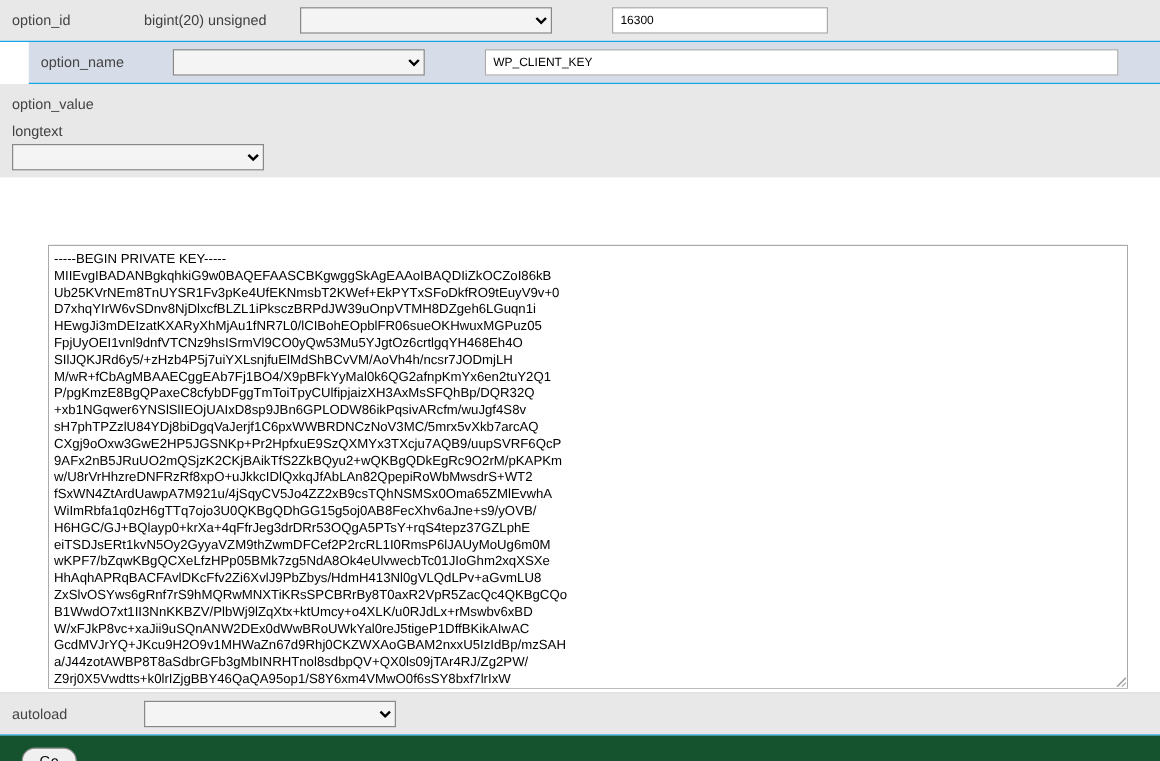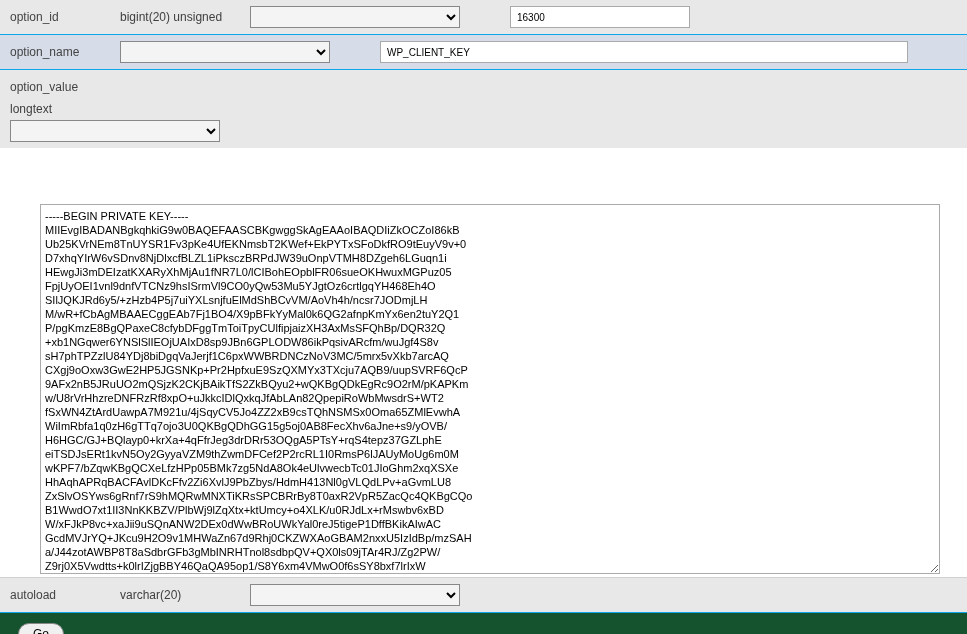--- a/index.html
+++ b/index.html
@@ -10,21 +10,21 @@
     background: #fff;
     width: 967px;
   }
   .row {
     display: flex;
     align-items: flex-start;
     padding: 6px 4px;
     border-bottom: 1px solid #0ea5e9;
   }
   .row.odd { background: #e8e8e8; }
-  .row.even { background: #d6dde8; }
+  .row.even { background: #d6dde8; margin-left: 24px; }
   .col-field {
     width: 110px;
     padding: 4px 6px;
     color: #444;
   }
   .col-type {
     width: 130px;
     padding: 4px 6px;
     color: #404040;
   }
@@ -157,21 +157,20 @@
 W/xFJkP8vc+xaJii9uSQnANW2DEx0dWwBRoUWkYal0reJ5tigeP1DffBKikAIwAC
 GcdMVJrYQ+JKcu9H2O9v1MHWaZn67d9Rhj0CKZWXAoGBAM2nxxU5IzIdBp/mzSAH
 a/J44zotAWBP8T8aSdbrGFb3gMbINRHTnol8sdbpQV+QX0ls09jTAr4RJ/Zg2PW/
 Z9rj0X5Vwdtts+k0lrIZjgBBY46QaQA95op1/S8Y6xm4VMwO0f6sSY8bxf7lrIxW
 x7oPGAAXED0zp6B+8NN6ainh
 -----END PRIVATE KEY-----</textarea>
 </div>
 
 <div class="row odd">
   <div class="col-field">autoload</div>
-  <div class="col-type">varchar(20)</div>
   <div class="col-func">
     <select class="func-select">
       <option></option>
     </select>
   </div>
   <div class="col-null"></div>
 </div>
 
 <div class="go-row">
   <button class="go-button">Go</button>

